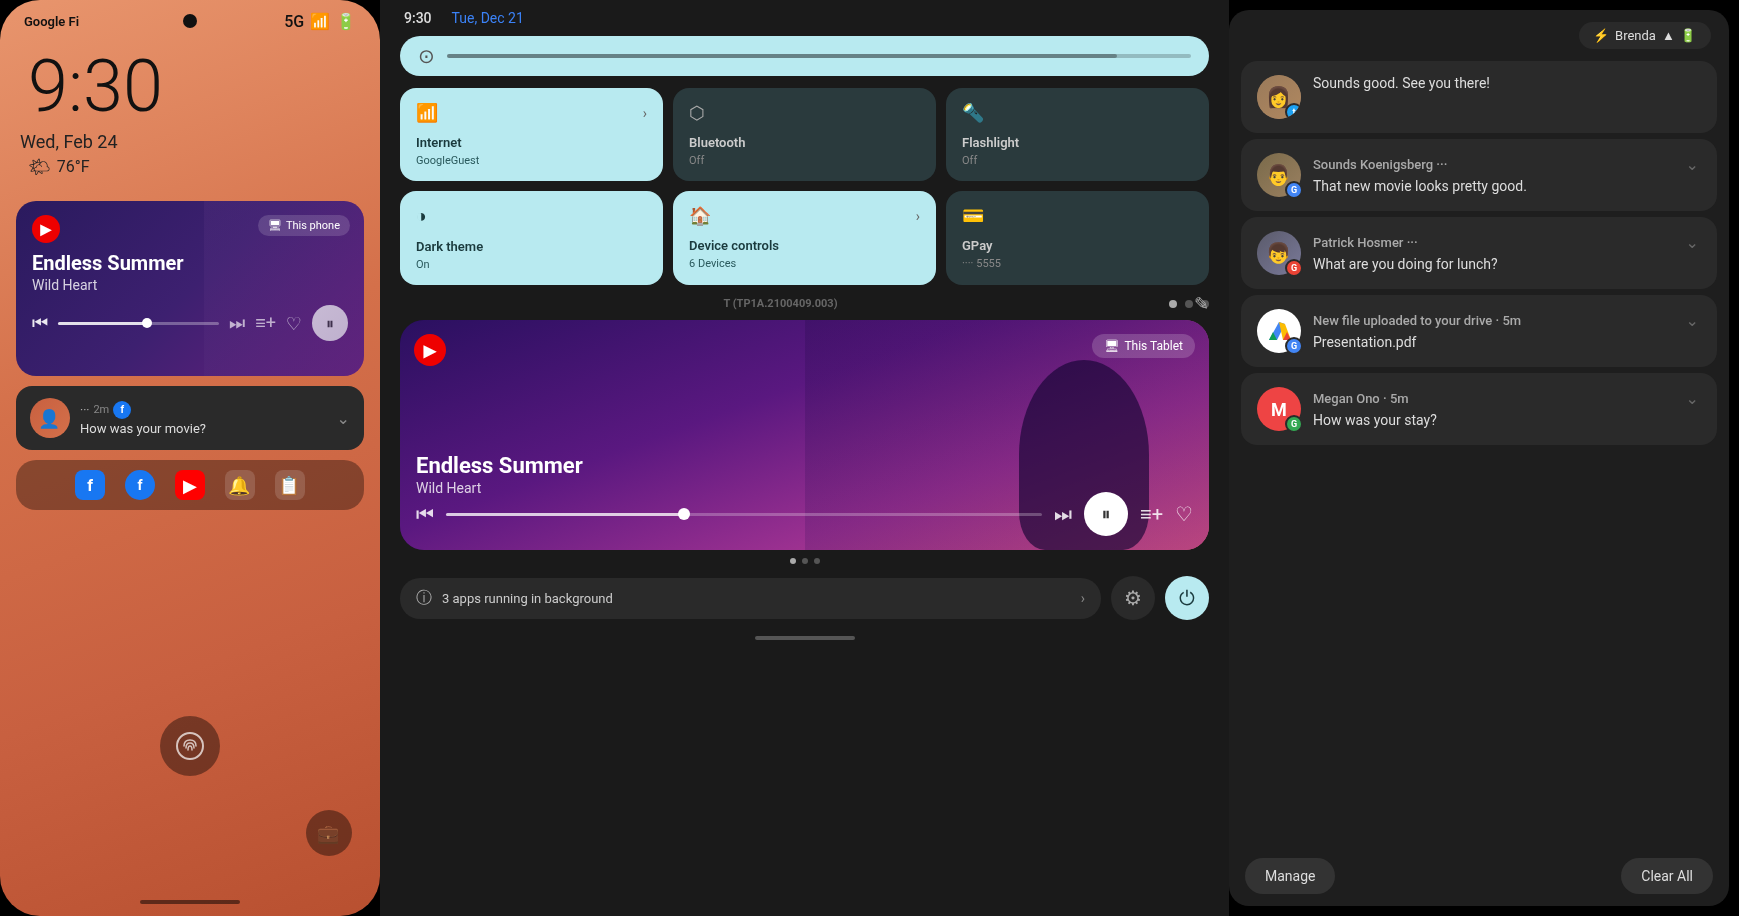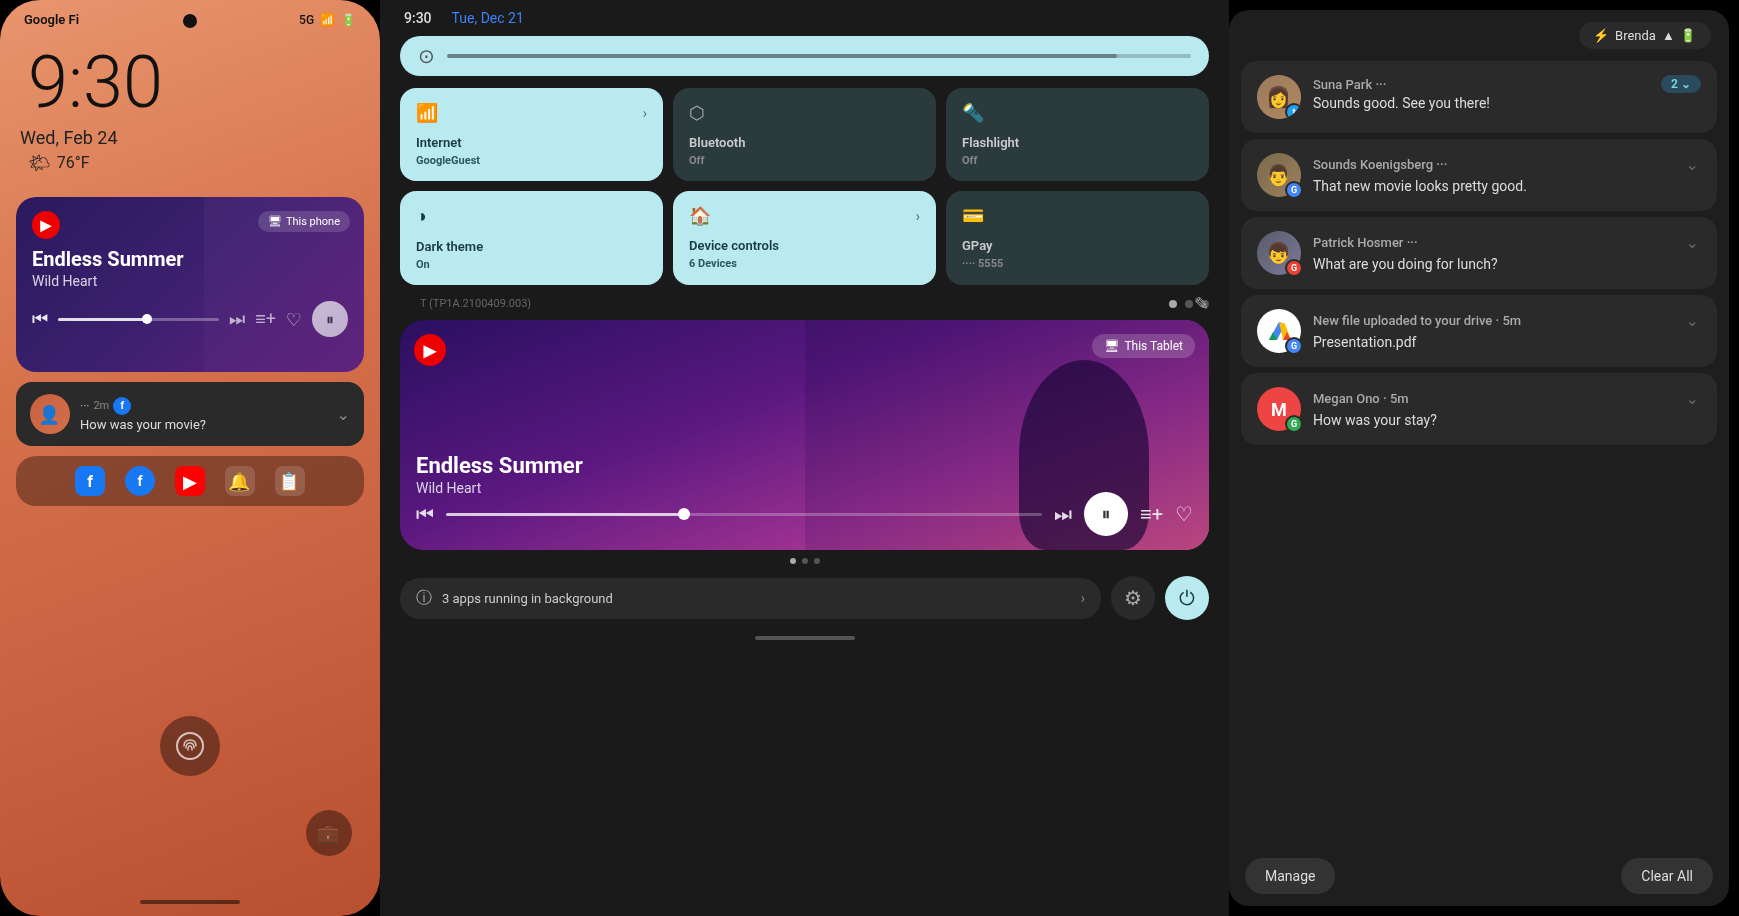--- a/index.html
+++ b/index.html
@@ -26,21 +26,21 @@
     .phone-status-bar {
       display: flex;
       justify-content: space-between;
       align-items: center;
       padding: 12px 24px 0;
       color: #111;
       font-size: 13px;
       font-weight: 500;
     }
     .phone-carrier { font-size: 13px; font-weight: 600; }
-    .phone-status-icons { display: flex; align-items: flex-end; gap: 6px; font-size: 12px; }
+    .phone-status-icons { display: flex; align-items: flex-end; gap: 6px; font-size: 16px; }
     .phone-camera-dot {
       width: 14px; height: 14px;
       background: #111;
       border-radius: 50%;
       position: absolute;
       top: 14px;
       left: 50%;
       transform: translateX(-50%);
     }
     .phone-time {
@@ -340,21 +340,20 @@
     .qs-chevron { font-size: 14px; color: #666; }
     .qs-tile-title {
       font-size: 13px;
       font-weight: 600;
       margin-top: 8px;
     }
     .qs-tile.active .qs-tile-title { color: #1a3a3d; }
     .qs-tile:not(.active) .qs-tile-title { color: #ccc; }
     .qs-tile-subtitle {
       font-size: 11px;
-      font-weight: bold;
     }
     .qs-tile.active .qs-tile-subtitle { color: #2a5a5d; }
     .qs-tile:not(.active) .qs-tile-subtitle { color: #888; }
 
     
     .tablet-page-indicator {
       display: flex;
       align-items: center;
       justify-content: center;
       gap: 8px;
@@ -791,21 +790,21 @@
     <div class="qs-tile">
       <div class="qs-tile-header">
         <span class="qs-tile-icon">💳</span>
       </div>
       <div class="qs-tile-title">GPay</div>
       <div class="qs-tile-subtitle">···· 5555</div>
     </div>
   </div>
 
   <div class="tablet-page-indicator">
-    <div class="tablet-build" style="flex:1;text-align:left;">T (TP1A.2100409.003)</div>
+    <div class="tablet-build" style="flex:1;text-align:center;font-weight:bold;">T (TP1A.2100409.003)</div>
     <div class="page-dot active"></div>
     <div class="page-dot"></div>
     <div class="page-dot"></div>
     <span class="edit-icon">✎</span>
   </div>
 
   <div class="media-player-big">
     <div class="media-player-bg"></div>
 
     <div style="position:absolute;right:0;top:0;width:50%;height:100%;background:linear-gradient(160deg,rgba(40,10,80,0.3),rgba(100,30,120,0.2));border-radius:0 24px 24px 0;">
@@ -863,24 +862,20 @@
   </div>
 
   <div class="notif-list">
 
     <div class="notif-item">
       <div class="notif-item-avatar avatar-suna" style="position:relative;">
         <div style="width:44px;height:44px;border-radius:50%;background:linear-gradient(135deg,#9a7a5a,#b08860);display:flex;align-items:center;justify-content:center;font-size:20px;">👩</div>
         <div class="notif-app-badge-overlay app-badge-blue" style="background:#1da1f2;position:absolute;bottom:-2px;right:-2px;width:18px;height:18px;border-radius:50%;border:2px solid #2a2a2a;display:flex;align-items:center;justify-content:center;font-size:9px;color:#fff;font-weight:bold;">t</div>
       </div>
       <div class="notif-item-content">
-        <div class="notif-item-header">
-          <span class="notif-item-sender">Suna Park ···</span>
-          <div class="notif-item-expand-btn">2 ⌄</div>
-        </div>
         <div class="notif-item-message">Sounds good. See you there!</div>
       </div>
     </div>
 
     <div class="notif-item">
       <div style="position:relative;flex-shrink:0;">
         <div style="width:44px;height:44px;border-radius:50%;background:linear-gradient(135deg,#7a6a4a,#9a8060);display:flex;align-items:center;justify-content:center;font-size:20px;">👨</div>
         <div style="position:absolute;bottom:-2px;right:-2px;width:18px;height:18px;border-radius:50%;background:#4285f4;border:2px solid #2a2a2a;display:flex;align-items:center;justify-content:center;font-size:9px;color:#fff;font-weight:bold;">G</div>
       </div>
       <div class="notif-item-content">

